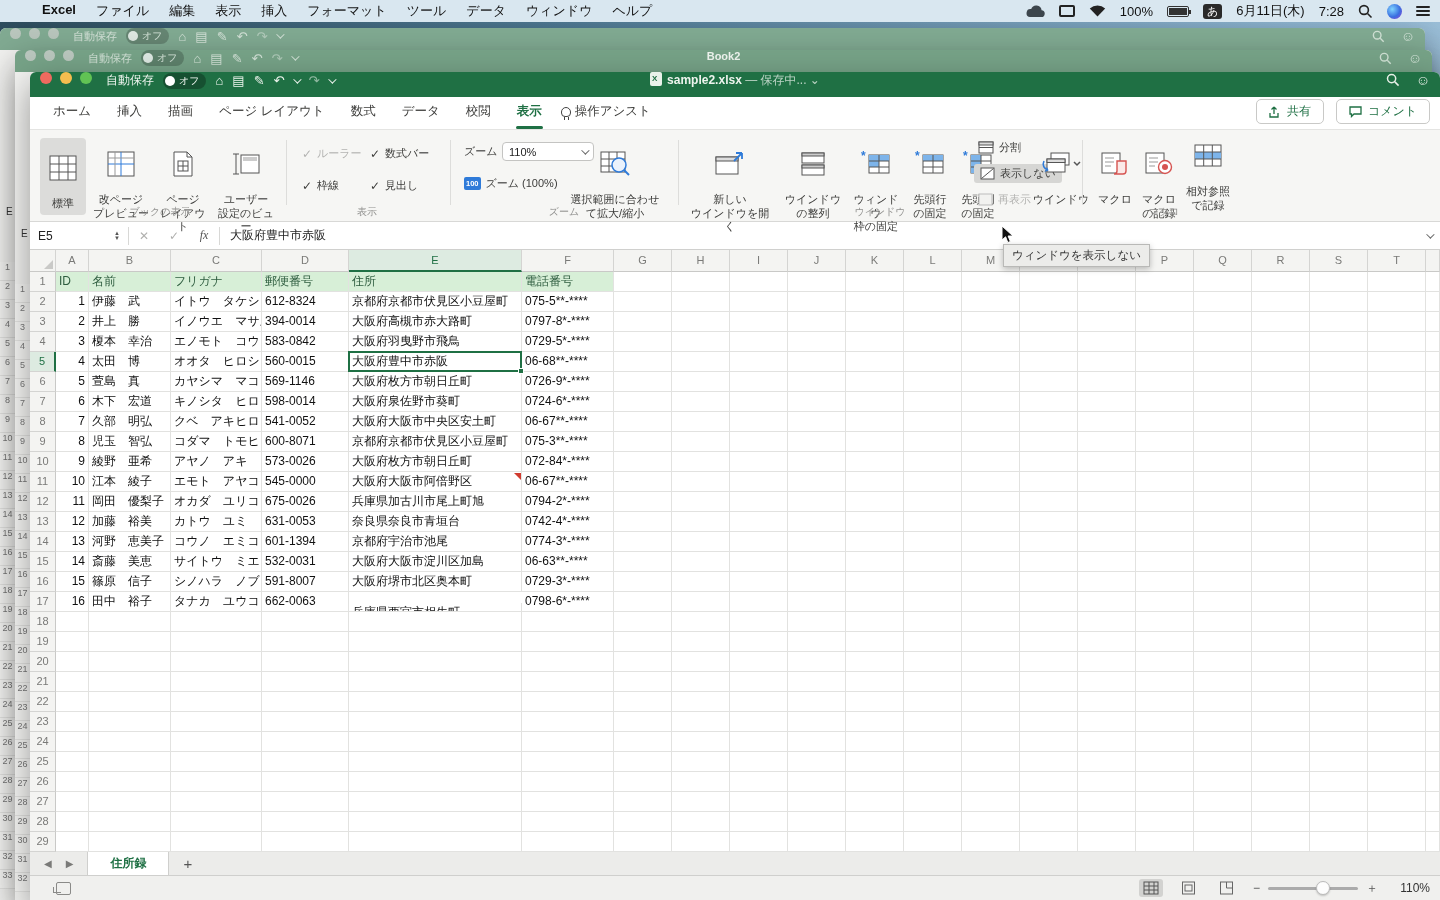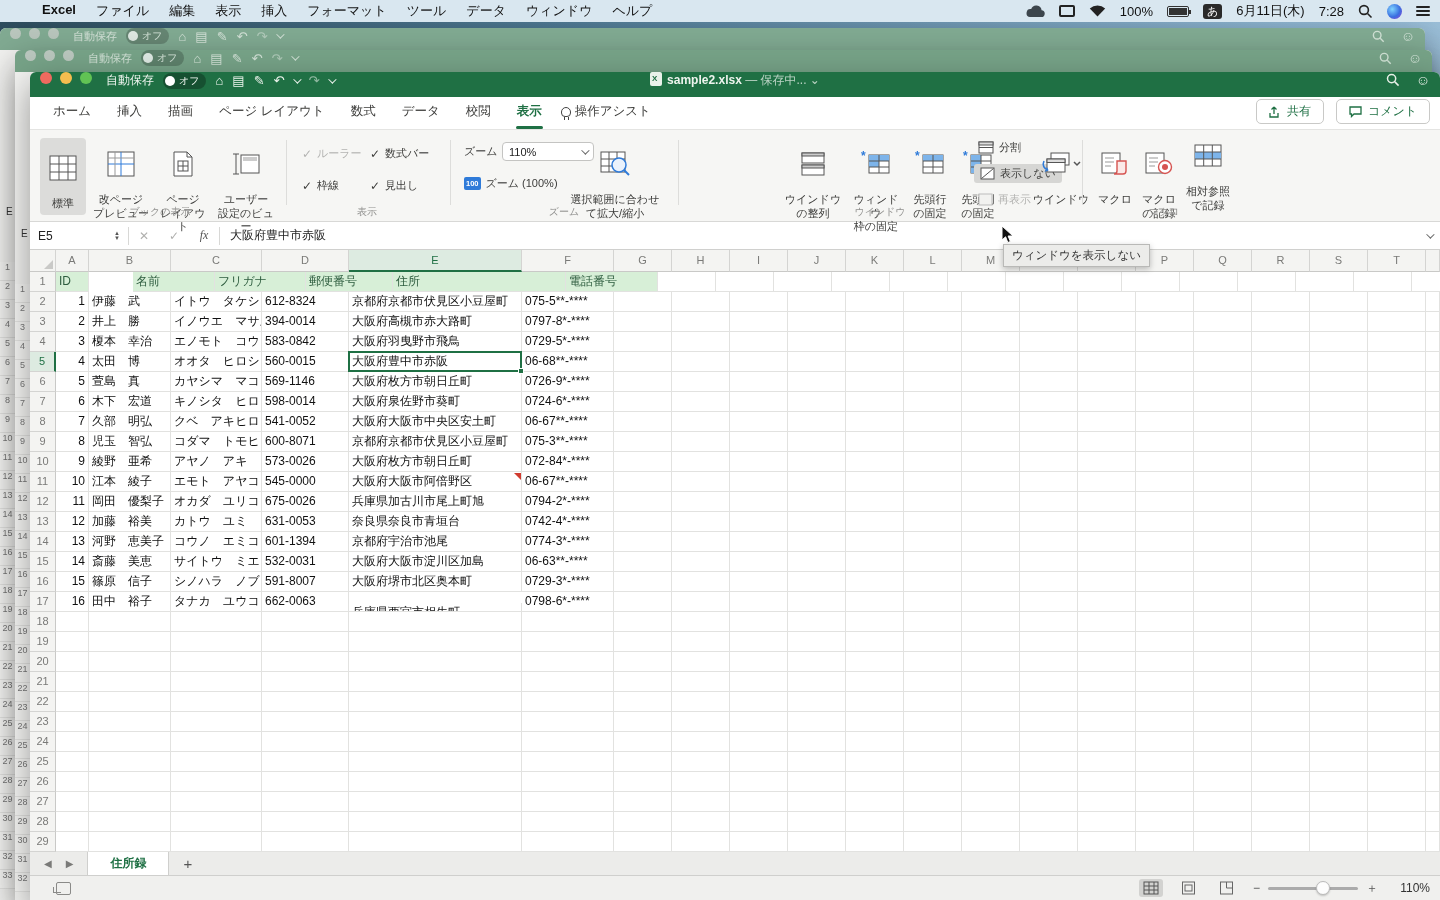--- a/index.html
+++ b/index.html
@@ -287,20 +287,21 @@
           <span class="knob"></span>
           <span>オフ</span>
         </span>
       <span class="g">⌂</span>
       <span class="g">▤</span>
       <span class="g">✎</span>
       <span class="g">↶</span>
       <span class="g" style="opacity:.6">↷</span>
       <span class="chev"></span>
     </div>
+    <span class="win-title">Book2</span>
     <div class="tbar-right inactive-chrome">
       <svg class="mag" width="13" height="13" viewBox="0 0 15 15" fill="none" stroke-width="1.6">
           <circle cx="6" cy="6" r="4.4"></circle>
           <path d="m9.5 9.5 4 4"></path>
         </svg>
       <span class="smiley">☺</span>
     </div>
   </div>
   <div style="position:relative;height:calc(100% - 22px);background:#f2f2f0;overflow:hidden;">
     <span class="mini-e">E</span>
@@ -477,20 +478,28 @@
           <rect x="1" y="1" width="24" height="20" fill="#fff" stroke="#555"></rect>
           <path d="M1 8h24M1 15h24M9 1v20M17 1v20" stroke="#555"></path>
           <circle cx="19" cy="14" r="7" fill="#eaf2fc" stroke="#2f7bd9" stroke-width="1.5"></circle>
           <path d="m24 19 5 5" stroke="#2f7bd9" stroke-width="2"></path>
         </svg>
       <span>選択範囲に合わせ
 て拡大/縮小</span></div>
     <span class="rgroup-label" style="left:434px;width:200px;">ズーム</span>
     <div class="rsep" style="left:648px;"></div>
 
+    <div class="rbtn" style="left:656px;top:8px;width:88px;">
+      <svg class="ric" width="32" height="26" viewBox="0 0 32 26">
+          <rect x="2" y="6" width="22" height="17" fill="#fff" stroke="#555"></rect>
+          <rect x="2" y="6" width="22" height="4" fill="#ddd" stroke="#555"></rect>
+          <path d="m20 10 8-8m0 0h-6m6 0v6" stroke="#2f7bd9" stroke-width="1.8" fill="none"></path>
+        </svg>
+      <span>新しい
+ウインドウを開く</span></div>
     <div class="rbtn" style="left:752px;top:8px;width:62px;">
       <svg class="ric" width="26" height="26" viewBox="0 0 26 26">
           <rect x="2" y="2" width="22" height="10" fill="#fff" stroke="#555"></rect>
           <rect x="2" y="2" width="22" height="3" fill="#ccc" stroke="#555"></rect>
           <rect x="2" y="14" width="22" height="10" fill="#fff" stroke="#555"></rect>
           <rect x="2" y="14" width="22" height="3" fill="#ccc" stroke="#555"></rect>
         </svg>
       <span>ウインドウ
 の整列</span></div>
     <div class="rbtn" style="left:818px;top:8px;width:56px;">
@@ -626,21 +635,21 @@
         <div class="chcell" style="width: 58px;">Q</div>
         <div class="chcell" style="width: 58px;">R</div>
         <div class="chcell" style="width: 58px;">S</div>
         <div class="chcell" style="width: 58px;">T</div>
         <div class="chcell" style="width: 14px;"></div>
       </div>
     <div id="grid-rows">
         <div class="grow">
           <div class="rhcell">1</div>
           <div class="gcell hdr" style="width: 33px;">ID</div>
-          <div class="gcell hdr" style="width: 82px; margin-left: 44px;">名前</div>
+          <div class="gcell hdr" style="width: 82px;">名前</div>
           <div class="gcell hdr" style="width: 91px;">フリガナ</div>
           <div class="gcell hdr" style="width: 87px;">郵便番号</div>
           <div class="gcell hdr" style="width: 173px;">住所</div>
           <div class="gcell hdr" style="width: 92px;">電話番号</div>
           <div class="gcell" style="width: 58px;"></div>
           <div class="gcell" style="width: 58px;"></div>
           <div class="gcell" style="width: 58px;"></div>
           <div class="gcell" style="width: 58px;"></div>
           <div class="gcell" style="width: 58px;"></div>
           <div class="gcell" style="width: 58px;"></div>

